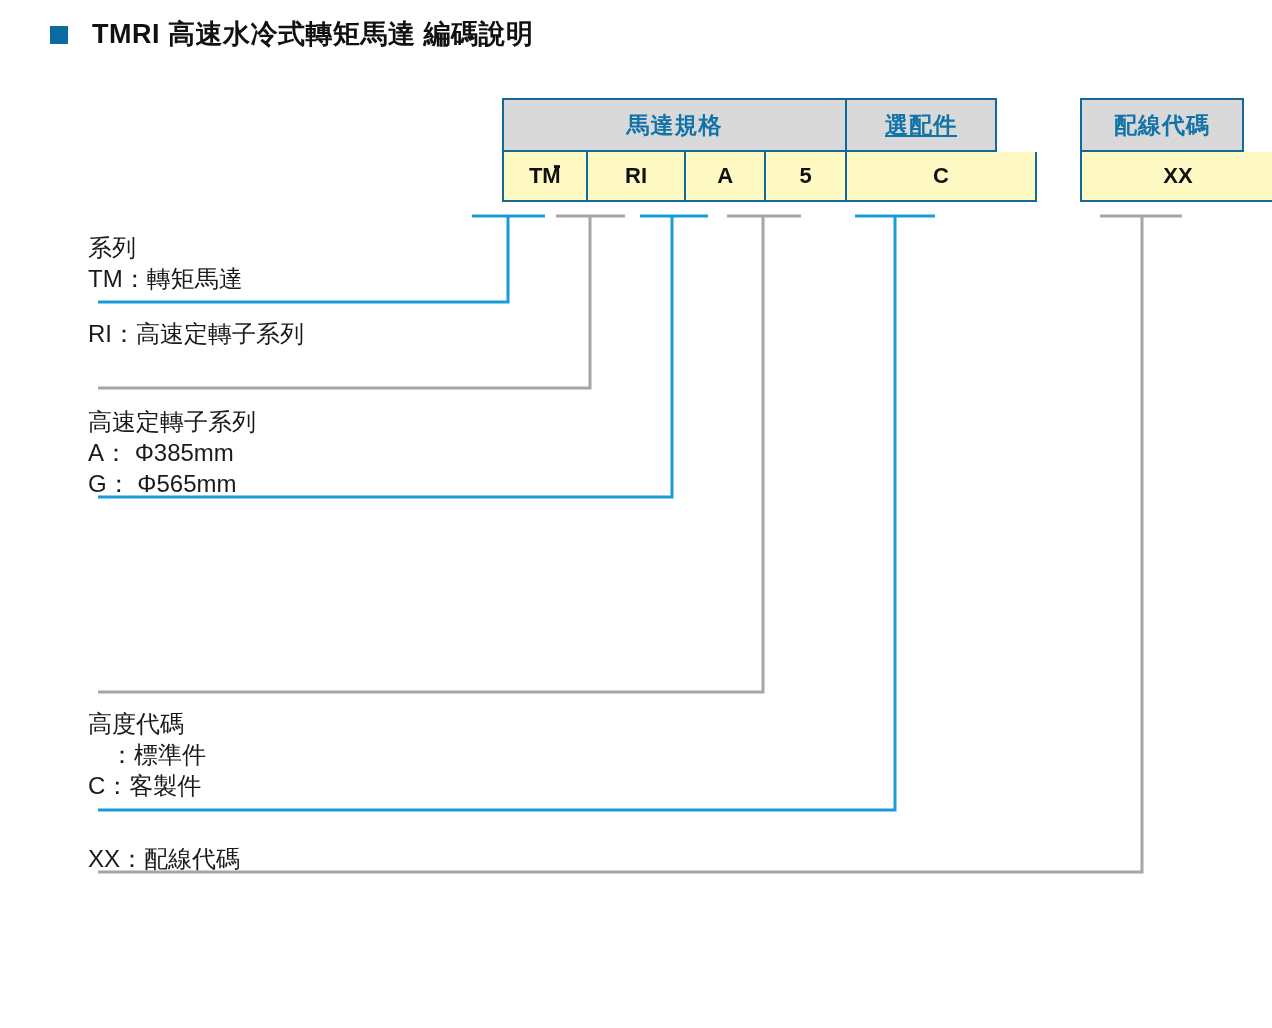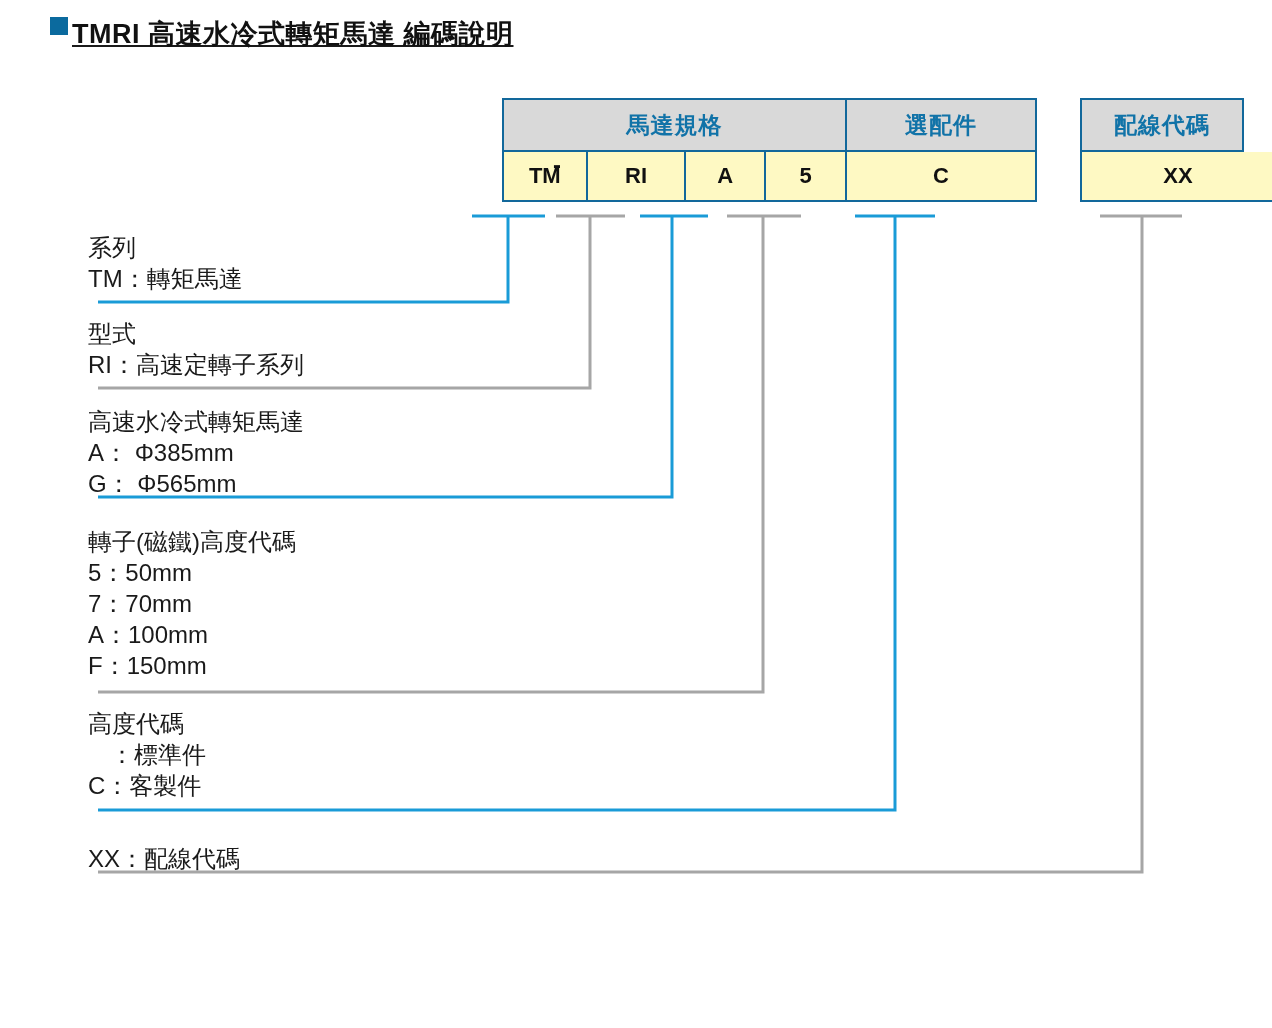--- a/index.html
+++ b/index.html
@@ -10,21 +10,21 @@
     font-family:"Liberation Sans","DejaVu Sans",sans-serif;
     color:#1a1a1a;
     position:relative;
     overflow:hidden;
   }
   #stage{position:absolute;left:0;top:0;width:1272px;height:1028px;}
 
   
   .title-row{
     position:absolute;left:50px;top:16px;
-    display:flex;gap:4px;text-decoration:underline;
+    display:flex;align-items:center;gap:24px;
   }
   .bullet{
     width:18px;height:18px;background:#0b6a9e;display:block;flex:none;
     position:relative;top:1px;
   }
   .title-text{
     font-size:27px;font-weight:bold;color:#111111;
     letter-spacing:0.5px;white-space:nowrap;
   }
 
@@ -50,21 +50,21 @@
     display:flex;align-items:center;justify-content:center;
     background:#fef9c3;
     font-size:22px;font-weight:bold;color:#111111;
     margin-left:-2px;
   }
   .cell:first-child{margin-left:0;}
 
   .grp-motor{left:0;width:345px;}
   .grp-motor .hdr{width:345px;}
   .grp-opt{left:343px;width:192px;}
-  .grp-opt .hdr{width:192px;}
+  .grp-opt .hdr{width:152px;text-decoration:underline;}
   .grp-wire{left:578px;width:196px;}
   .grp-wire .hdr{width:164px;}
 
   .dash{
     position:absolute;left:540px;top:153px;
     width:34px;text-align:center;
     font-size:24px;font-weight:bold;color:#111111;
     line-height:1;
   }
 
@@ -148,37 +148,29 @@
   </div>
 
   <div class="dash">-</div>
 
   <div class="spec" style="top:232px">
     <span class="hd">系列</span>
     <span class="ln">TM：轉矩馬達</span>
   </div>
 
   <div class="spec" style="top:318px">
-    <span class="hd">型式</span>
     <span class="ln">RI：高速定轉子系列</span>
   </div>
 
   <div class="spec" style="top:406px">
-    <span class="hd">高速水冷式轉矩馬達</span>
+    <span class="hd">高速定轉子系列</span>
     <span class="ln">A： Φ385mm</span>
     <span class="ln">G： Φ565mm</span>
   </div>
 
-  <div class="spec" style="top:526px">
-    <span class="hd">轉子(磁鐵)高度代碼</span>
-    <span class="ln">5：50mm</span>
-    <span class="ln">7：70mm</span>
-    <span class="ln">A：100mm</span>
-    <span class="ln">F：150mm</span>
-  </div>
 
   <div class="spec" style="top:708px">
     <span class="hd">高度代碼</span>
     <span class="ln indent">：標準件</span>
     <span class="ln">C：客製件</span>
   </div>
 
   <div class="spec" style="top:843px">
     <span class="ln">XX：配線代碼</span>
   </div>

